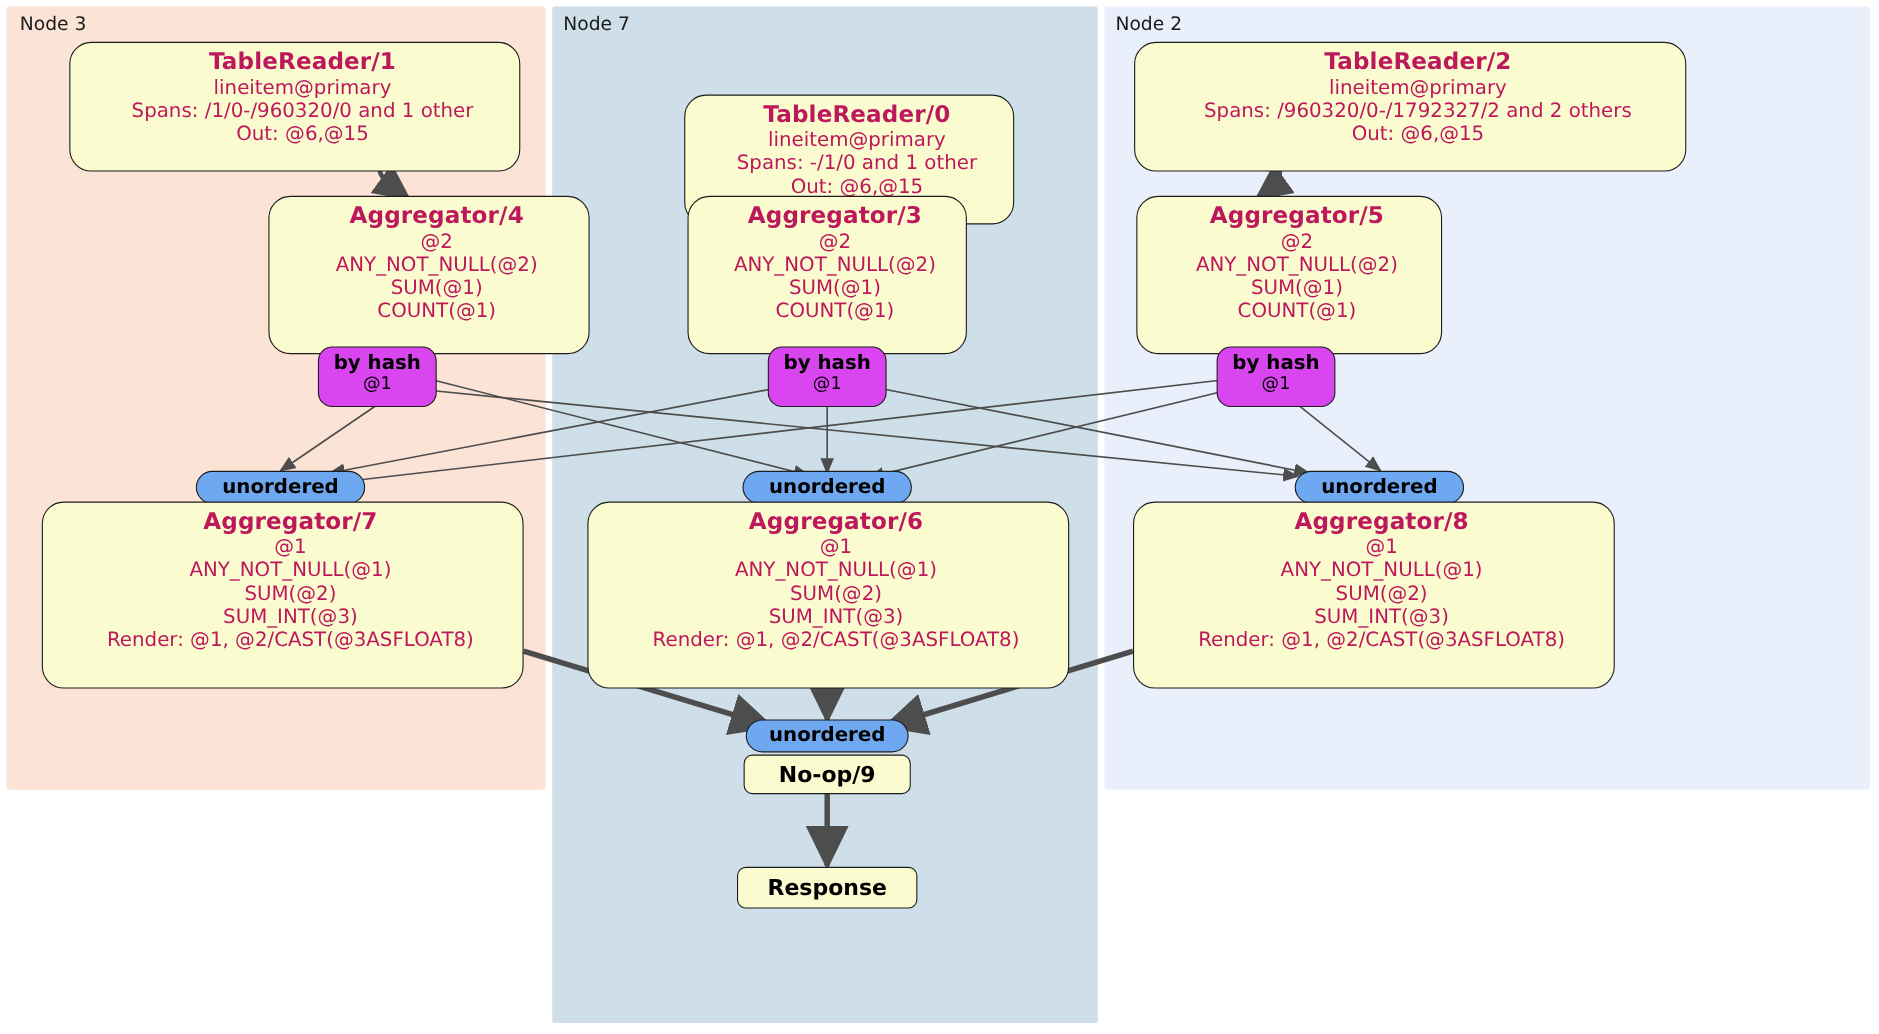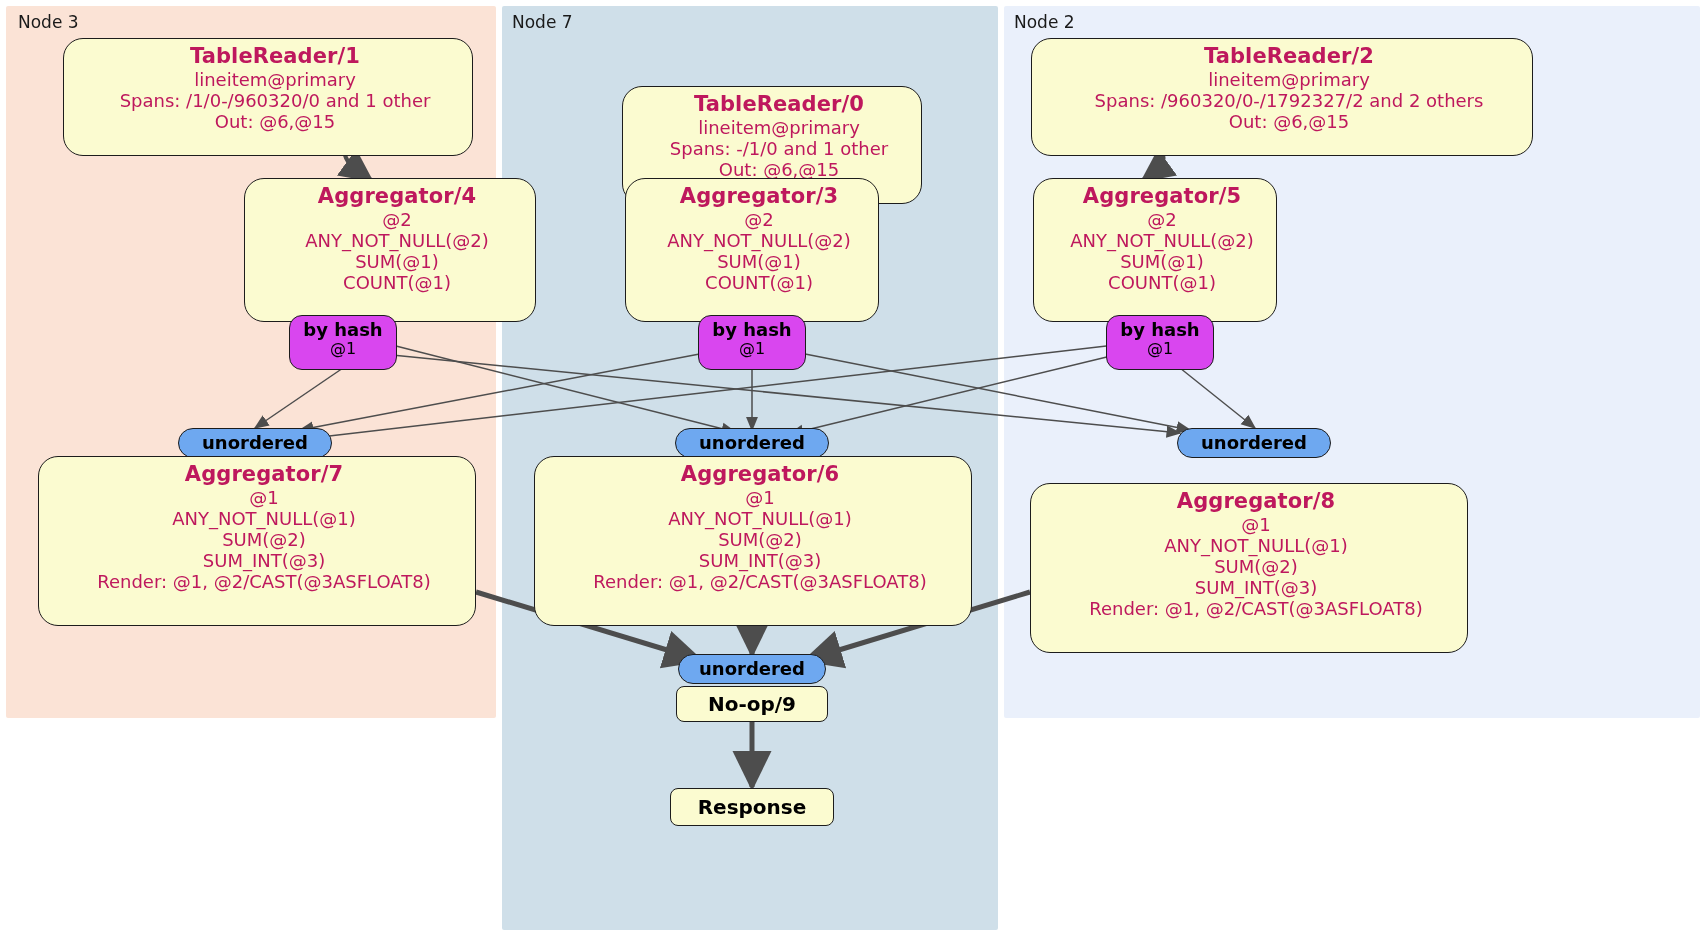--- a/index.html
+++ b/index.html
@@ -108,21 +108,21 @@
   </div>
 
   <div class="proc" style="left:625px;top:178px;width:254px;height:144px;">
     <div class="ttl">Aggregator/3</div>
     <div class="ln">@2</div>
     <div class="ln">ANY_NOT_NULL(@2)</div>
     <div class="ln">SUM(@1)</div>
     <div class="ln">COUNT(@1)</div>
   </div>
 
-  <div class="proc" style="left:1033px;top:178px;width:244px;height:144px;">
+  <div class="proc" style="left:1033px;top:178px;width:278px;height:144px;">
     <div class="ttl">Aggregator/5</div>
     <div class="ln">@2</div>
     <div class="ln">ANY_NOT_NULL(@2)</div>
     <div class="ln">SUM(@1)</div>
     <div class="ln">COUNT(@1)</div>
   </div>
 
   <div class="router" style="left:289px;top:315px;width:108px;height:55px;">
     <div class="ttl">by hash</div>
     <div class="ln">@1</div>
@@ -153,21 +153,21 @@
 
   <div class="proc" style="left:534px;top:456px;width:438px;height:170px;">
     <div class="ttl">Aggregator/6</div>
     <div class="ln">@1</div>
     <div class="ln">ANY_NOT_NULL(@1)</div>
     <div class="ln">SUM(@2)</div>
     <div class="ln">SUM_INT(@3)</div>
     <div class="ln">Render: @1, @2/CAST(@3ASFLOAT8)</div>
   </div>
 
-  <div class="proc" style="left:1030px;top:456px;width:438px;height:170px;margin-top:27px;">
+  <div class="proc" style="left:1030px;top:456px;width:438px;height:170px;">
     <div class="ttl">Aggregator/8</div>
     <div class="ln">@1</div>
     <div class="ln">ANY_NOT_NULL(@1)</div>
     <div class="ln">SUM(@2)</div>
     <div class="ln">SUM_INT(@3)</div>
     <div class="ln">Render: @1, @2/CAST(@3ASFLOAT8)</div>
   </div>
 
   <div class="sync" style="left:678px;top:654px;width:148px;height:30px;">unordered</div>
 

